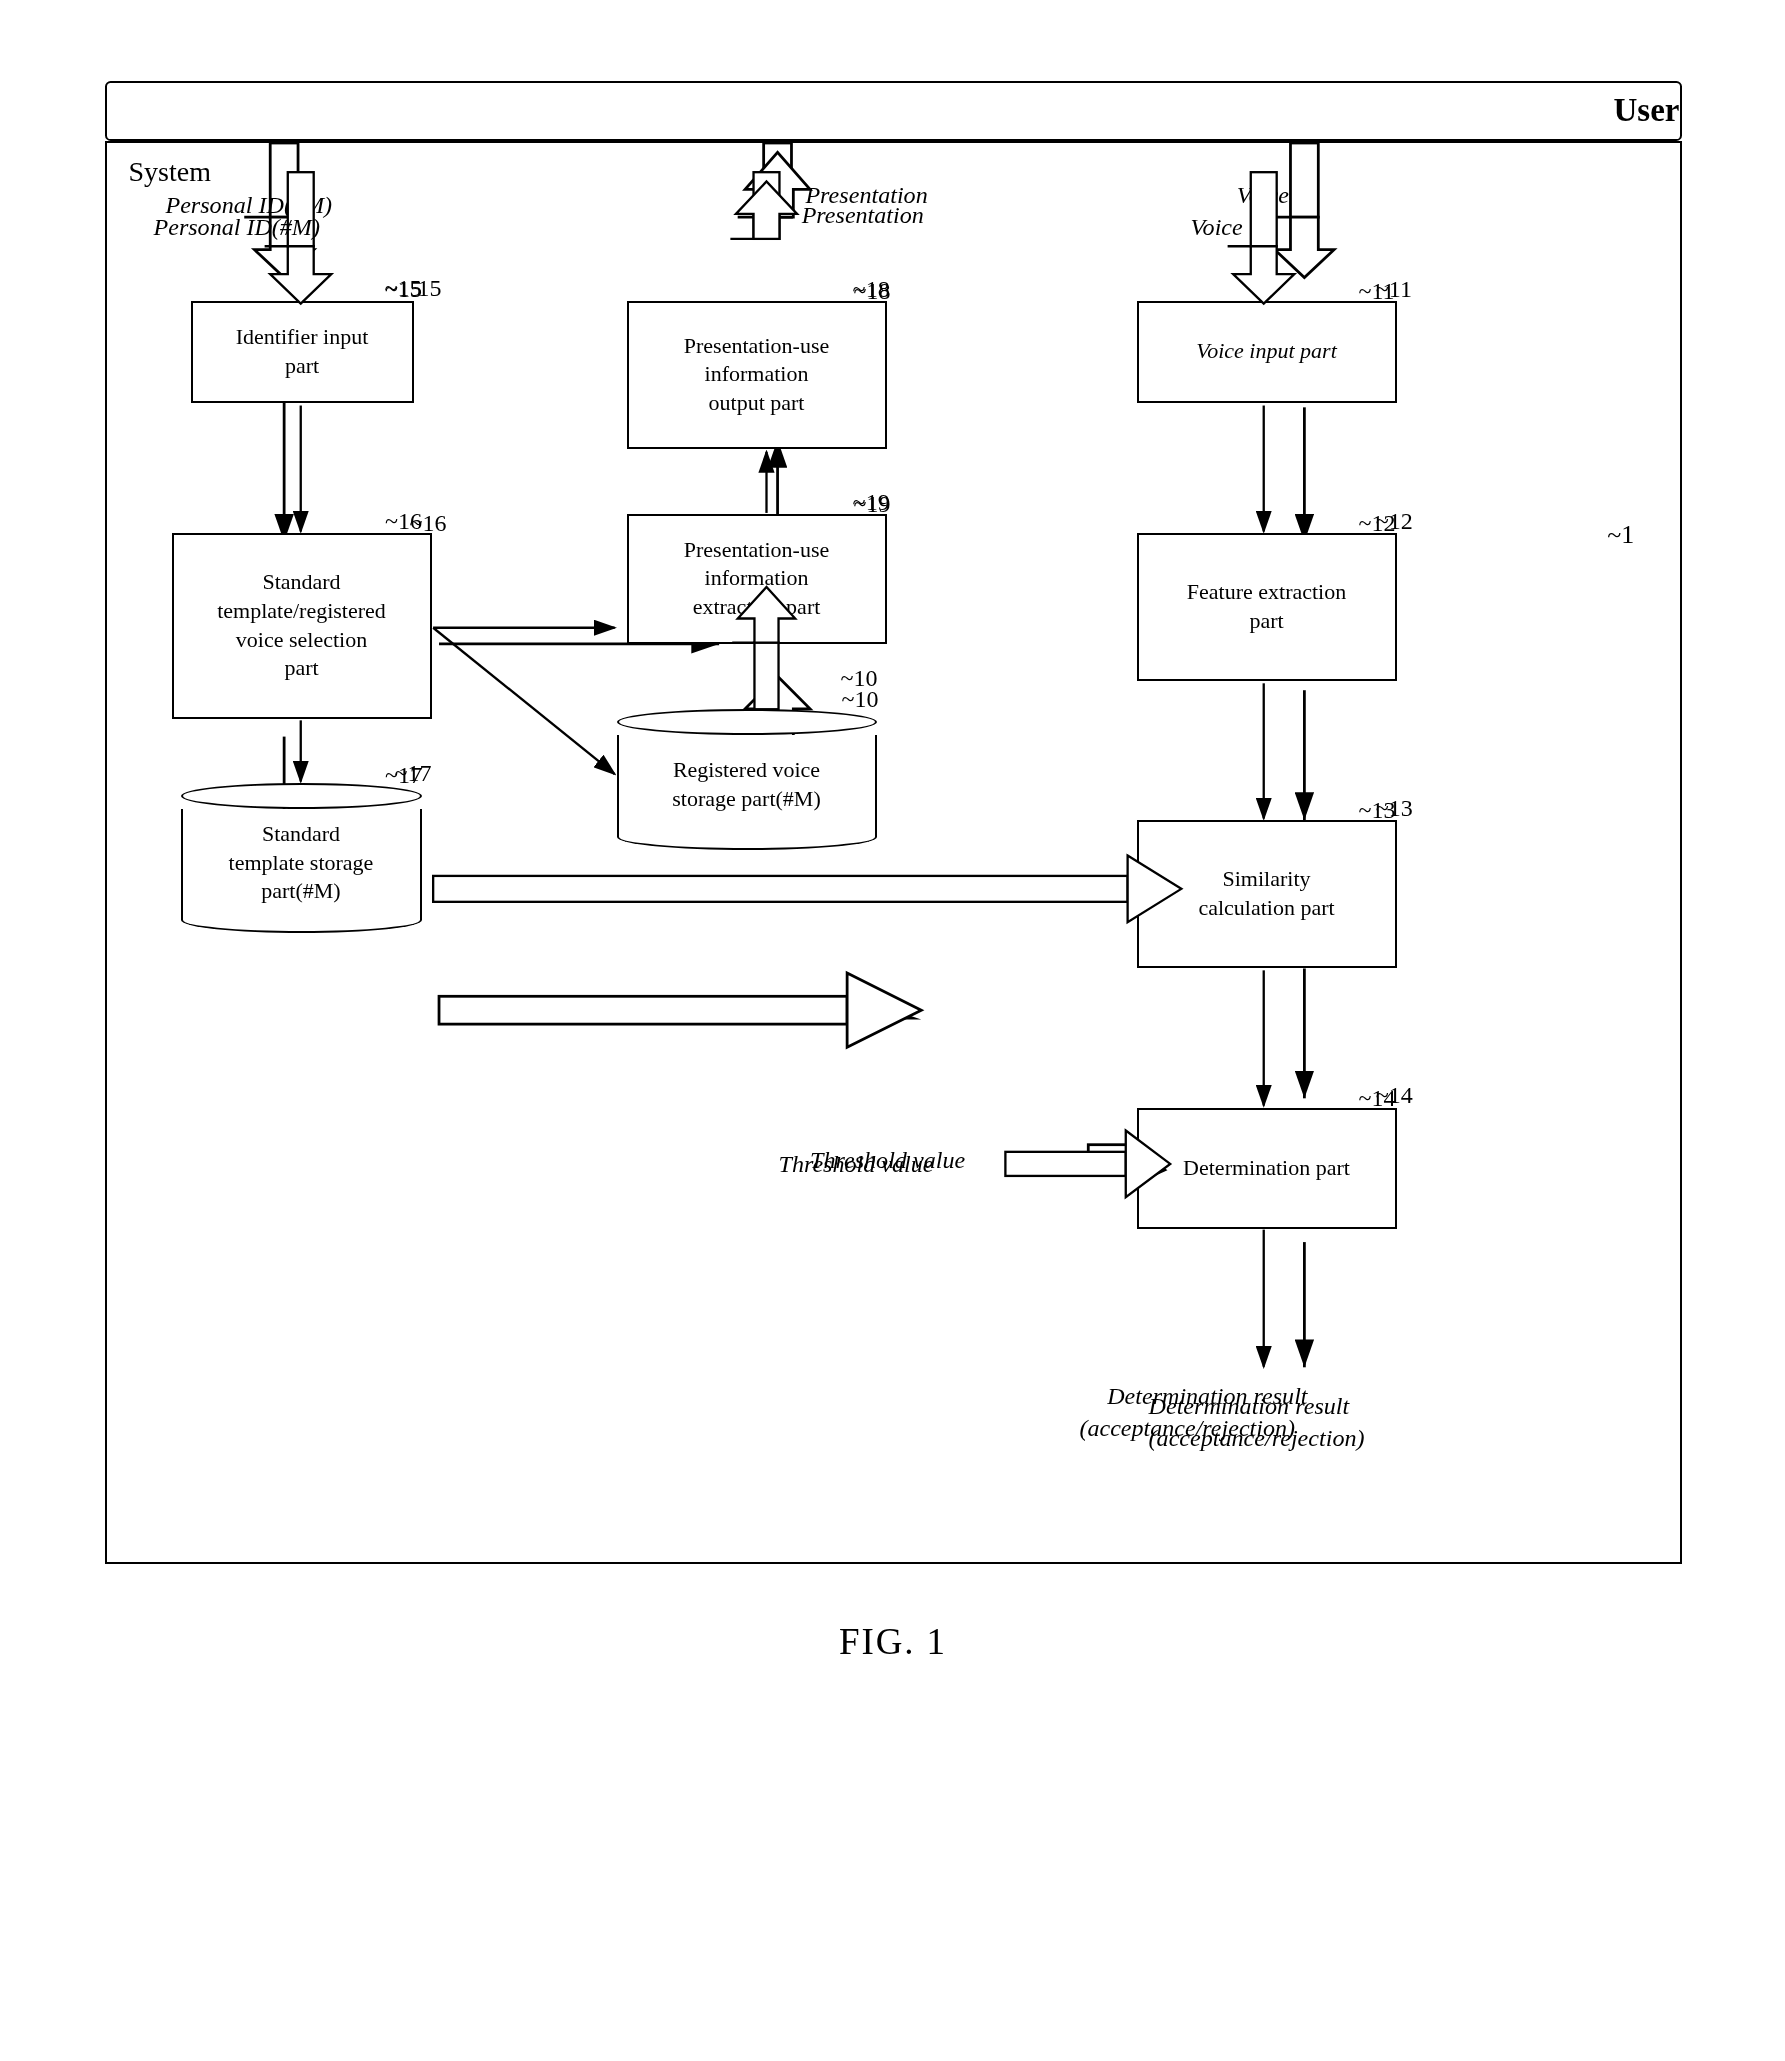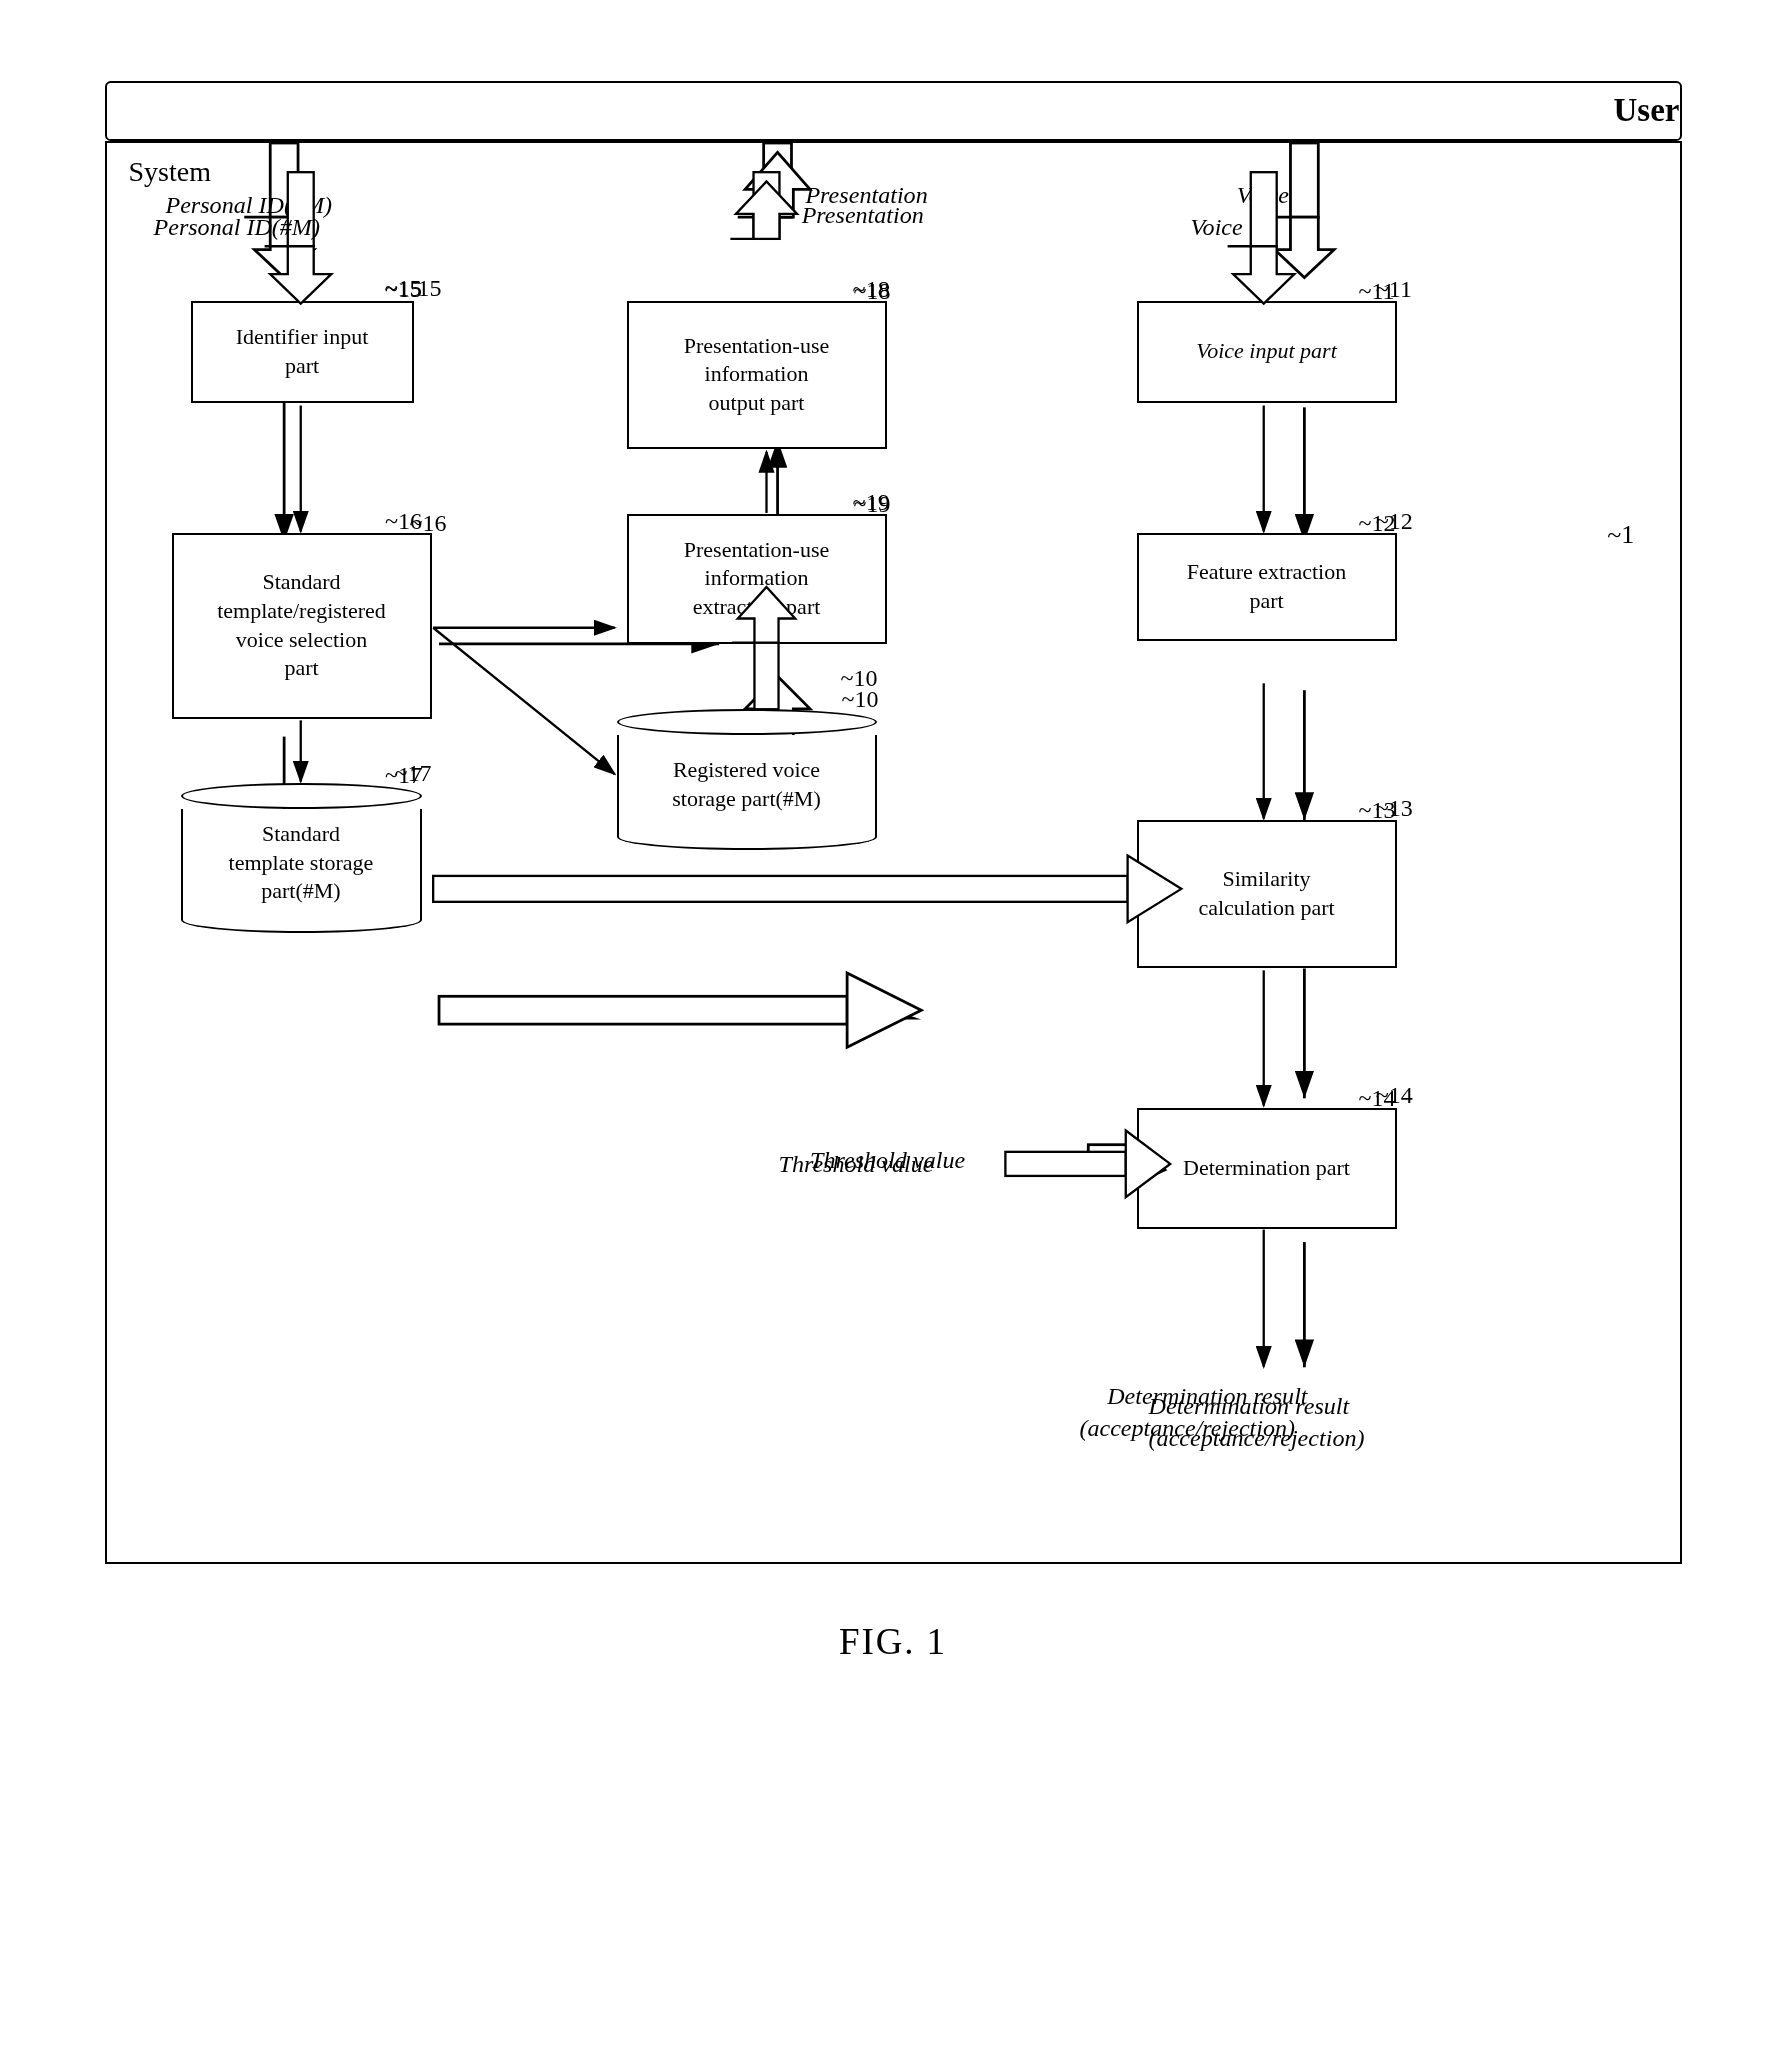--- a/index.html
+++ b/index.html
@@ -231,21 +231,21 @@
       <span style="position:absolute;left:707px;top:515px;font-size:24px;">~10</span>
 
       <div style="position:absolute; left:1002px; top:130px; width:260px;font-style:italic;">
         <div class="comp-box" style="height:102px;">
           <span>Voice input part</span>
         </div>
       </div>
       <span style="position:absolute;left:1224px;top:107px;font-size:24px;">~11</span>
 
       <div style="position:absolute; left:1002px; top:362px; width:260px;">
-        <div class="comp-box" style="height:108px;align-items:center;">
+        <div class="comp-box" style="height:148px;align-items:center;">
           <span>Feature extraction<br>part</span>
         </div>
       </div>
       <span style="position:absolute;left:1224px;top:339px;font-size:24px;">~12</span>
 
       <div style="position:absolute; left:1002px; top:649px; width:260px;">
         <div class="comp-box" style="height:148px;">
           <span>Similarity<br>calculation part</span>
         </div>
       </div>

